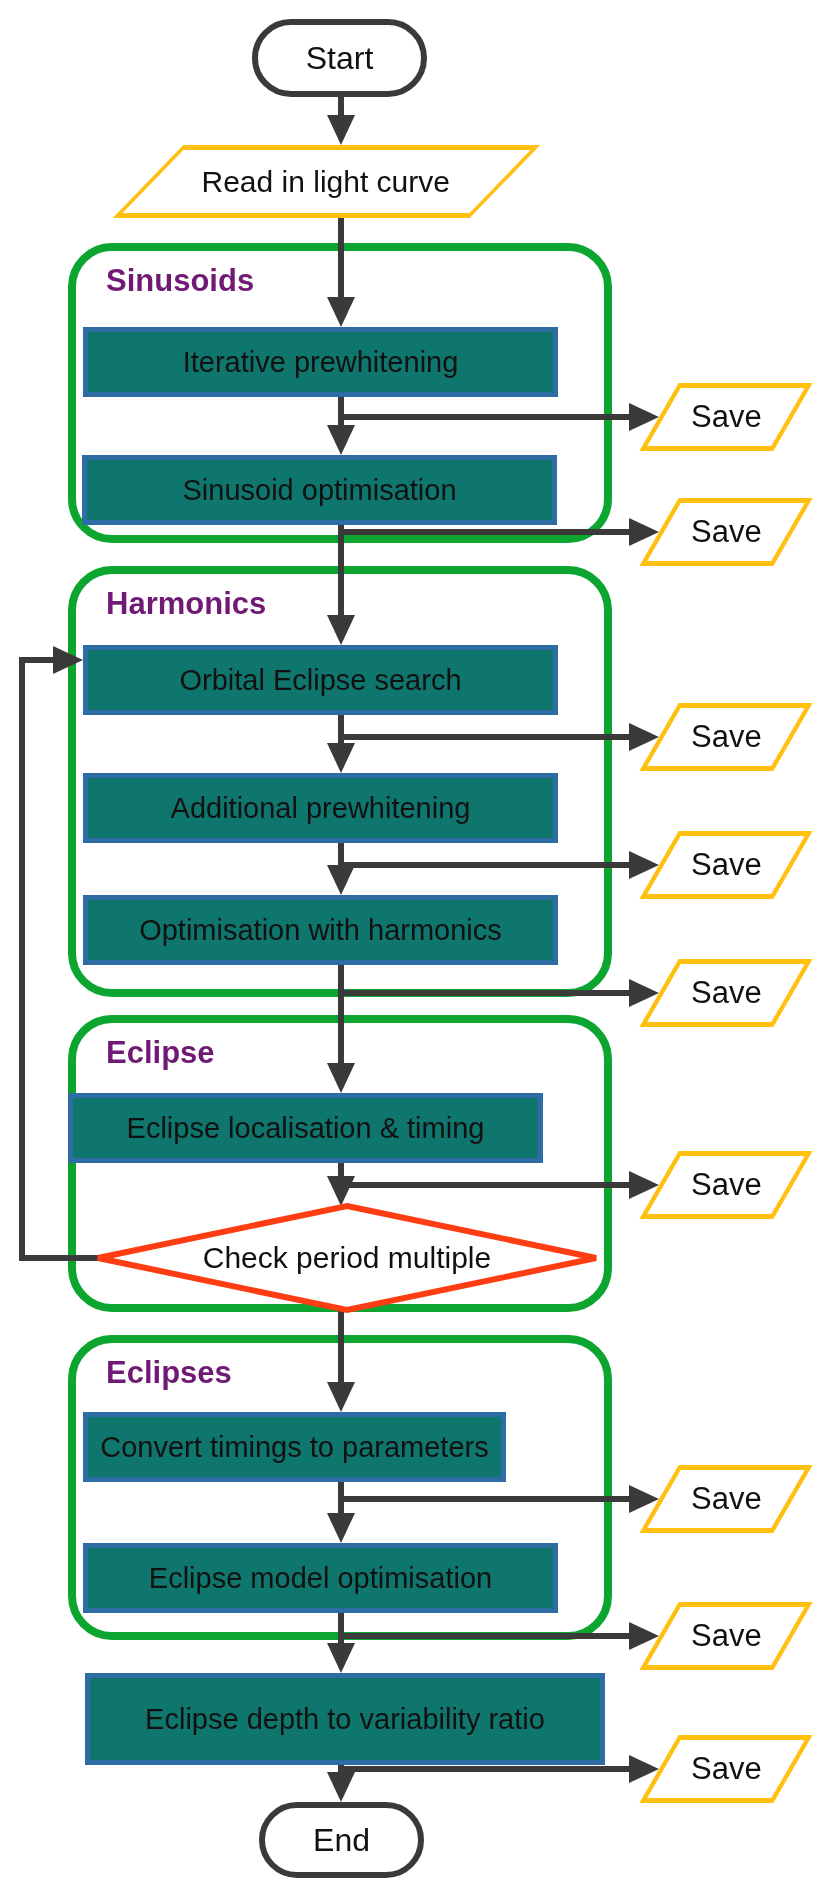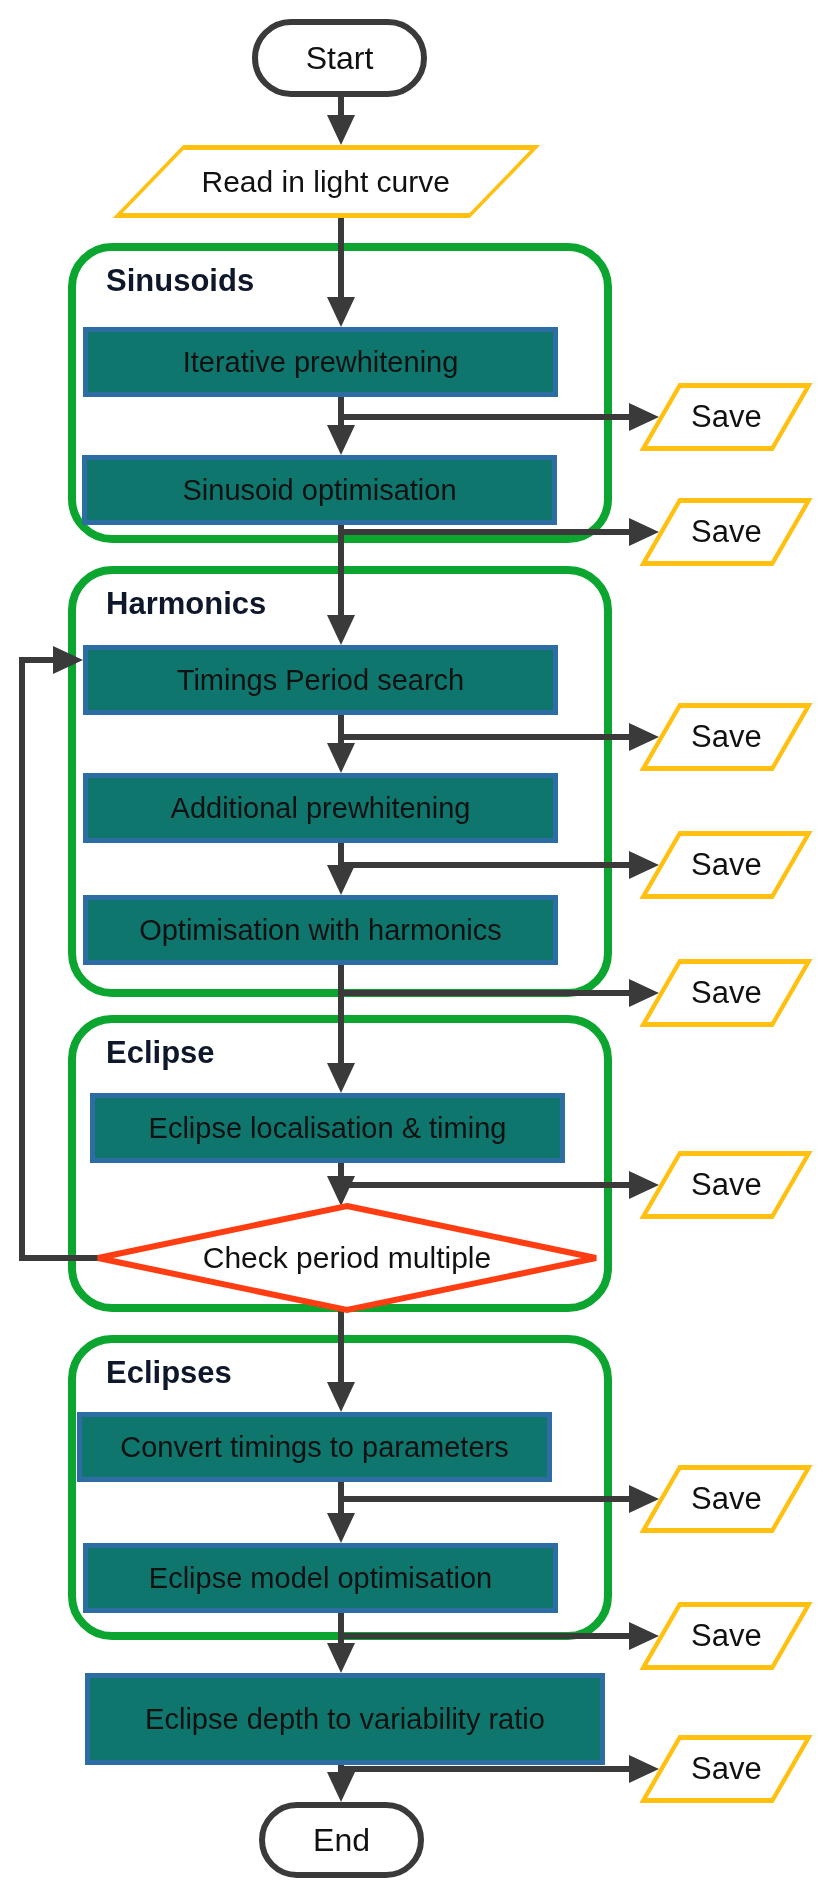--- a/index.html
+++ b/index.html
@@ -6,21 +6,21 @@
   .canvas{
     position:relative;width:830px;height:1887px;background:#ffffff;overflow:hidden;
     font-family:"Liberation Sans", sans-serif;color:#111;
   }
   
   .section{
     position:absolute;border:8px solid #0ba52f;border-radius:44px;
     background:transparent;box-sizing:border-box;z-index:1;
   }
   .section-label{
-    position:absolute;left:30px;top:12px;font-size:31px;font-weight:bold;color:#0f172a;
+    position:absolute;left:30px;top:12px;font-size:31px;font-weight:bold;color:#701a75;
     white-space:nowrap;
   }
   
   svg.wires{position:absolute;left:0;top:0;z-index:2;}
   
   .step{
     position:absolute;box-sizing:border-box;background:#0f766e;border:5px solid #2e6da4;
     display:flex;align-items:center;justify-content:center;z-index:3;
     font-size:29px;white-space:nowrap;
   }
@@ -126,25 +126,25 @@
 
   <div class="terminal" style="left:252px;top:19px;width:175px;height:78px">Start</div>
   <div class="terminal" style="left:259px;top:1802px;width:165px;height:76px">End</div>
 
   <div class="para para-read" style="left:148px;top:145px;width:357px;height:73px">
     <span class="para-text">Read in light curve</span>
   </div>
 
   <div class="step" style="left:83px;top:327px;width:475px;height:70px">Iterative prewhitening</div>
   <div class="step" style="left:82px;top:455px;width:475px;height:70px">Sinusoid optimisation</div>
-  <div class="step" style="left:83px;top:645px;width:475px;height:70px">Timings Period search</div>
+  <div class="step" style="left:83px;top:645px;width:475px;height:70px">Orbital Eclipse search</div>
   <div class="step" style="left:83px;top:895px;width:475px;height:70px">Optimisation with harmonics</div>
   <div class="step" style="left:83px;top:773px;width:475px;height:70px">Additional prewhitening</div>
-  <div class="step" style="left:90px;top:1093px;width:475px;height:70px">Eclipse localisation &amp; timing</div>
-  <div class="step" style="left:77px;top:1412px;width:475px;height:70px">Convert timings to parameters</div>
+  <div class="step" style="left:68px;top:1093px;width:475px;height:70px">Eclipse localisation &amp; timing</div>
+  <div class="step" style="left:83px;top:1412px;width:423px;height:70px">Convert timings to parameters</div>
   <div class="step" style="left:83px;top:1543px;width:475px;height:70px">Eclipse model optimisation</div>
   <div class="step" style="left:85px;top:1673px;width:520px;height:92px">Eclipse depth to variability ratio</div>
 
   <div class="decision-label">Check period multiple</div>
 
   <div class="para para-save" style="left:659px;top:383px;width:134px;height:68px">
     <span class="para-text">Save</span>
   </div>
   <div class="para para-save" style="left:659px;top:498px;width:134px;height:68px">
     <span class="para-text">Save</span>

